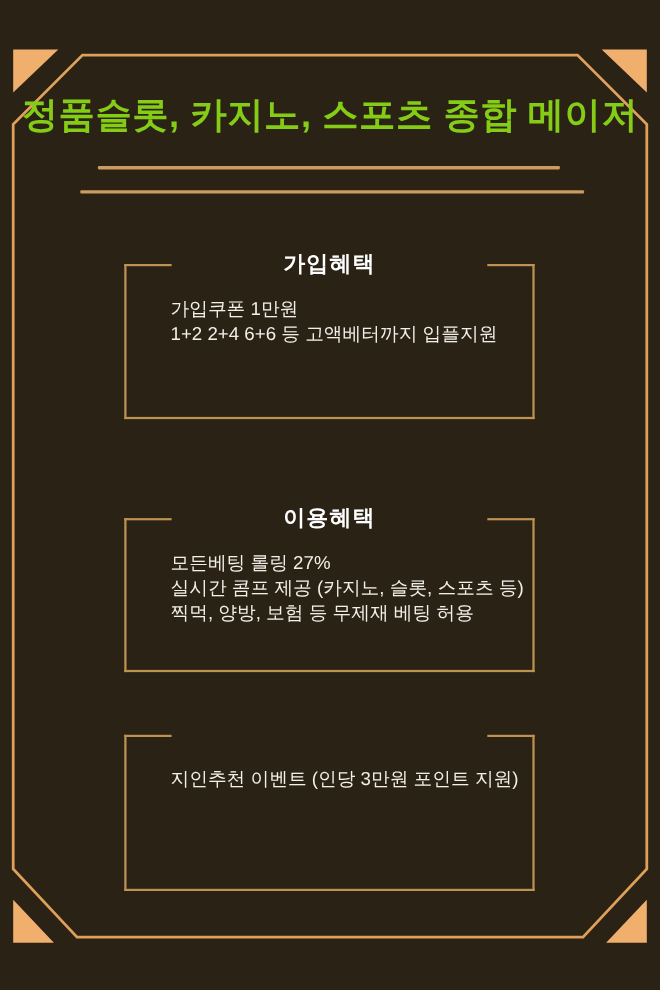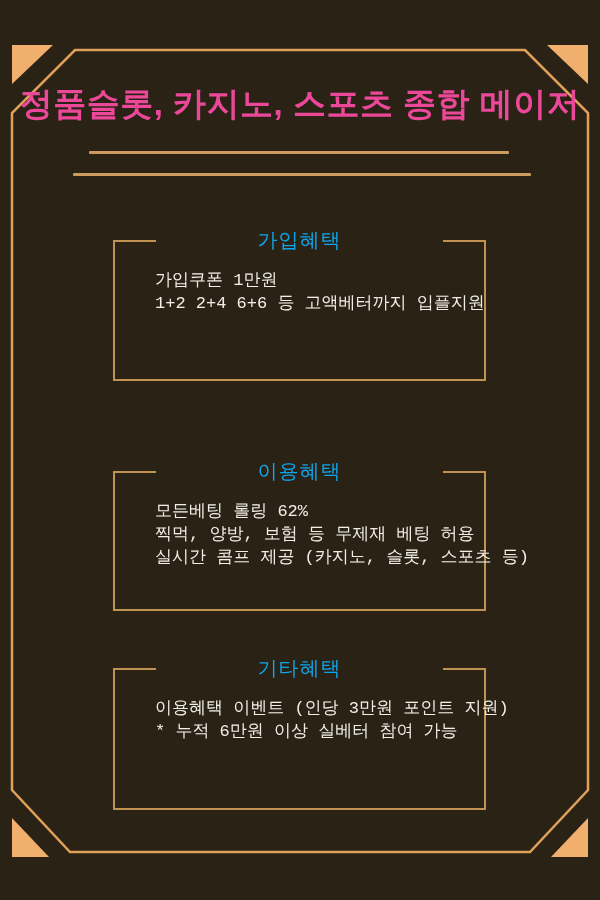--- a/index.html
+++ b/index.html
@@ -24,21 +24,21 @@
   .page-title {
     position: absolute;
     top: 82px;
     left: 0;
     width: 100%;
     margin: 0;
     text-align: center;
     font-size: 33px;
     font-weight: bold;
     letter-spacing: 0.5px;
-    color: #ec4899;
+    color: #84cc16;
     white-space: nowrap;
   }
   .divider {
     position: absolute;
     height: 3px;
     background: #cb9b5f;
     border-radius: 1px;
   }
   .divider-1 { top: 151px; left: 89px; width: 420px; }
   .divider-2 { top: 173px; left: 73px; width: 458px; }
@@ -66,30 +66,29 @@
   .box-1 { top: 240px; height: 141px; }
   .box-2 { top: 471px; height: 140px; }
   .box-3 { top: 668px; height: 142px; }
 
   .box-title {
     position: absolute;
     top: 0;
     left: 50%;
     transform: translate(-50%, -50%);
     font-size: 20px;
-    font-weight: normal;
+    font-weight: bold;
     letter-spacing: 1px;
-    color: #0ea5e9;
+    color: #ffffff;
     white-space: nowrap;
   }
   .box-lines {
     list-style: none;
     margin: 0;
     padding: 29px 26px 0 40px;
-    font-family: Liberation Mono, monospace;
   }
   .box-lines li {
     font-size: 17px;
     line-height: 23px;
     color: #f2efe8;
     white-space: nowrap;
   }
 </style>
 </head>
 <body>
@@ -113,27 +112,25 @@
     <span class="box-title">가입혜택</span>
     <ul class="box-lines">
       <li>가입쿠폰 1만원</li>
       <li>1+2 2+4 6+6 등 고액베터까지 입플지원</li>
     </ul>
   </section>
 
   <section class="benefit-box box-2">
     <span class="box-title">이용혜택</span>
     <ul class="box-lines">
-      <li>모든베팅 롤링 62%</li>
+      <li>모든베팅 롤링 27%</li>
+      <li>실시간 콤프 제공 (카지노, 슬롯, 스포츠 등)</li>
       <li>찍먹, 양방, 보험 등 무제재 베팅 허용</li>
-      <li>실시간 콤프 제공 (카지노, 슬롯, 스포츠 등)</li>
     </ul>
   </section>
 
   <section class="benefit-box box-3">
-    <span class="box-title">기타혜택</span>
     <ul class="box-lines">
-      <li>이용혜택 이벤트 (인당 3만원 포인트 지원)</li>
-      <li>* 누적 6만원 이상 실베터 참여 가능</li>
+      <li>지인추천 이벤트 (인당 3만원 포인트 지원)</li>
     </ul>
   </section>
 
 </div>
 
 </body></html>

